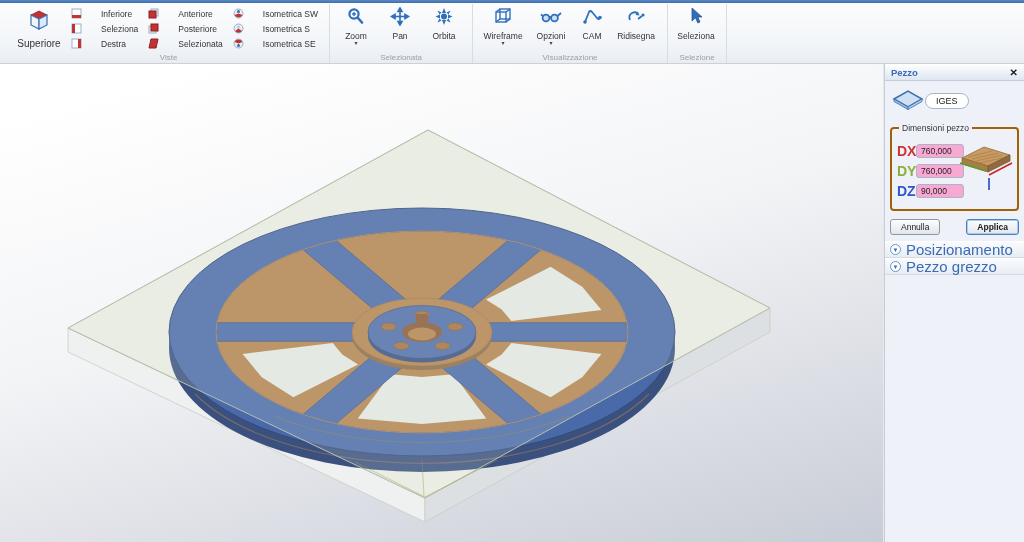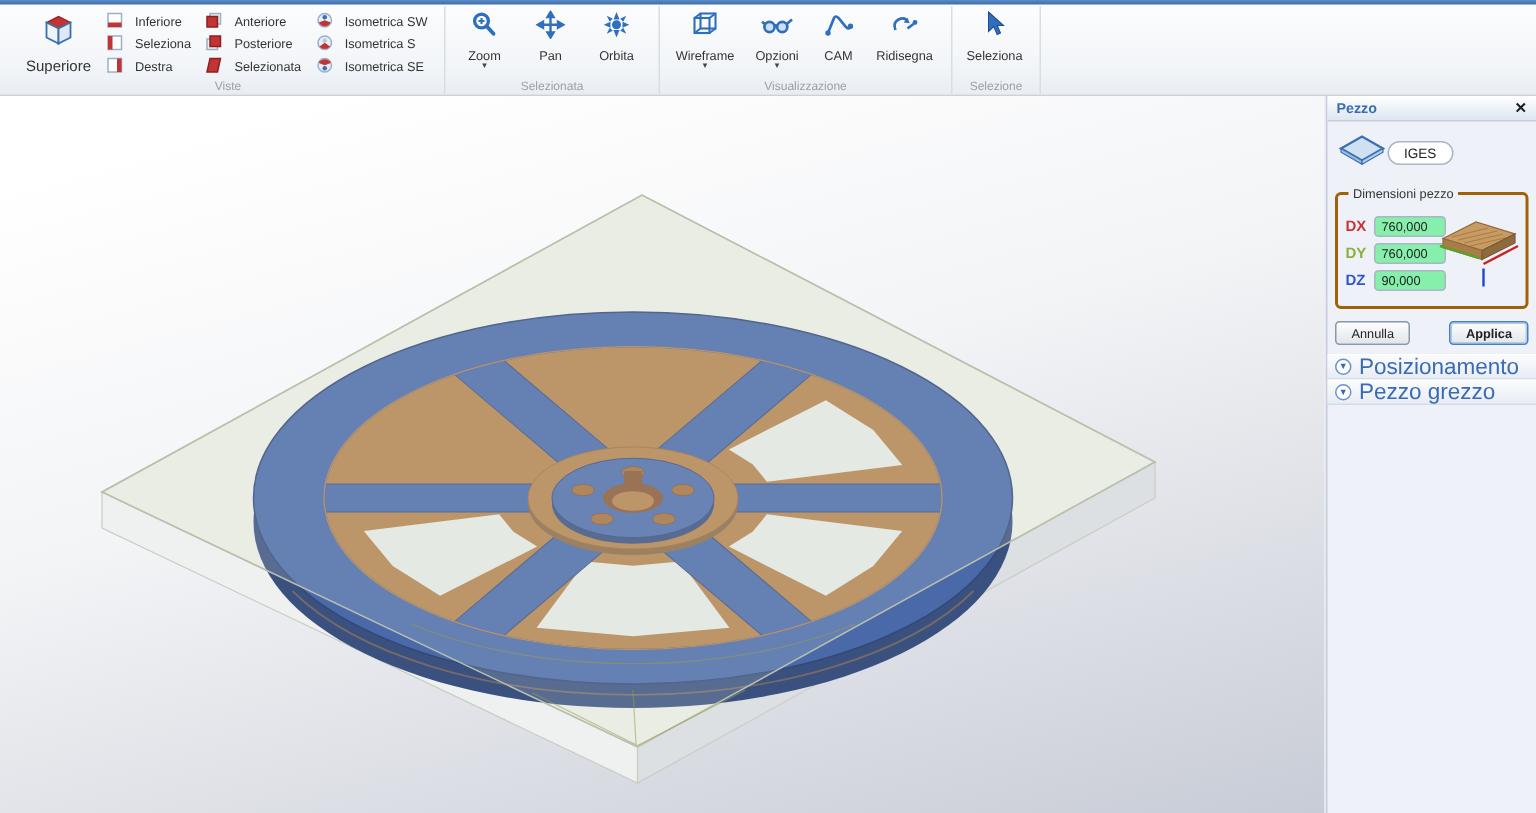--- a/index.html
+++ b/index.html
@@ -15,21 +15,21 @@
     background:linear-gradient(#5b8cc6,#3c6cab); }
   .ribbon-inner { display:flex; height:100%; padding-top:4px; padding-left:8px; }
   .rib-group { position:relative; display:flex; align-items:flex-start; gap:4px;
     padding:2px 8px 12px 6px; border-right:1px solid #d7dde4; }
   .rib-group-label { position:absolute; left:0; right:0; bottom:1px; text-align:center;
     font-size:8px; color:#9aa0a8; }
   .big-btn { display:flex; flex-direction:column; align-items:center; justify-content:flex-start;
     width:50px; padding:2px 2px; border-radius:3px; cursor:default; }
   .big-btn .lbl { font-size:10px; color:#333; margin-top:2px; white-space:nowrap; }
   .btn-col { display:flex; flex-direction:column; gap:1px; padding-top:1px; }
-  .sm-btn { display:flex; align-items:center; gap:8px; font-size:8.5px; color:#333;
+  .sm-btn { display:flex; align-items:center; gap:19px; font-size:8.5px; color:#333;
     padding:1px 3px; border-radius:2px; white-space:nowrap; height:14px; }
   .nav-btn { display:flex; flex-direction:column; align-items:center; width:40px;
     padding:1px 1px; border-radius:3px; }
   .nav-btn .lbl { font-size:8.5px; color:#333; margin-top:1px; white-space:nowrap; }
   .drop-arrow { font-size:6px; line-height:5px; color:#444; }
   .drop-spacer { height:5px; }
 
   
   .viewport { position:absolute; top:64px; left:0; width:884px; height:478px;
     background:linear-gradient(165deg, #ffffff 8%, #f3f4f6 45%, #c8ccd6 100%);
@@ -45,24 +45,24 @@
   .panel-close { margin-left:auto; font-size:10px; font-weight:bold; color:#1a1a1a;
     padding:0 6px; cursor:default; }
   .fmt-row { display:flex; align-items:center; padding:7px 6px 5px 6px; }
   .fmt-field { background:#fff; border:1px solid #a9b6c6; border-radius:8px;
     font-size:9px; color:#222; padding:2px 10px; }
   .groupbox { position:relative; margin:8px 5px 4px 5px; border:2px solid #a16207;
     border-radius:4px; padding:10px 5px 6px 5px; min-height:78px; }
   .groupbox-title { position:absolute; top:-6px; left:7px; background:#eef2f8;
     font-size:8.5px; color:#333; padding:0 3px; }
   .dim-row { display:flex; align-items:center; gap:4px; margin:4px 0; }
-  .dim-label { font-size:10px; font-weight:bold; width:15px; }
+  .dim-label { font-size:14px; font-weight:bold; width:15px; }
   .dim-label.dx { color:#cc3333; } .dim-label.dy { color:#8fae3a; } .dim-label.dz { color:#3355cc; }
   .dim-input { width:48px; font-size:8.5px; font-family:"Liberation Sans",sans-serif;
-    border:1px solid #a9b6c6; border-radius:3px; background:#86efac; padding:1px 4px; color:#222; }
+    border:1px solid #a9b6c6; border-radius:3px; background:#f9a8d4; padding:1px 4px; color:#222; }
   .preview { position:absolute; right:3px; top:11px; }
   .btn-row { display:flex; justify-content:space-between; padding:4px 5px 6px 5px; }
   .p-btn { font-size:8.5px; color:#222; background:linear-gradient(#fdfdfd,#e2e6eb);
     border:1px solid #8b98a6; border-radius:3px; padding:2px 10px; cursor:default; }
   .p-btn.apply { border:1px solid #4a7fc1; box-shadow:inset 0 0 0 1px #aecbec; font-weight:bold; }
   .section-bar { height:17px; display:flex; align-items:center; gap:5px; padding-left:5px;
     background:linear-gradient(#fafbfd,#e8edf4); border-top:1px solid #ffffff;
     border-bottom:1px solid #d4dbe4; cursor:default; }
   .section-label { font-size:15px; color:#3a6bb5; }
   .chev { width:11px; height:11px; border:1px solid #6a94c8; border-radius:50%; background:#fff;

